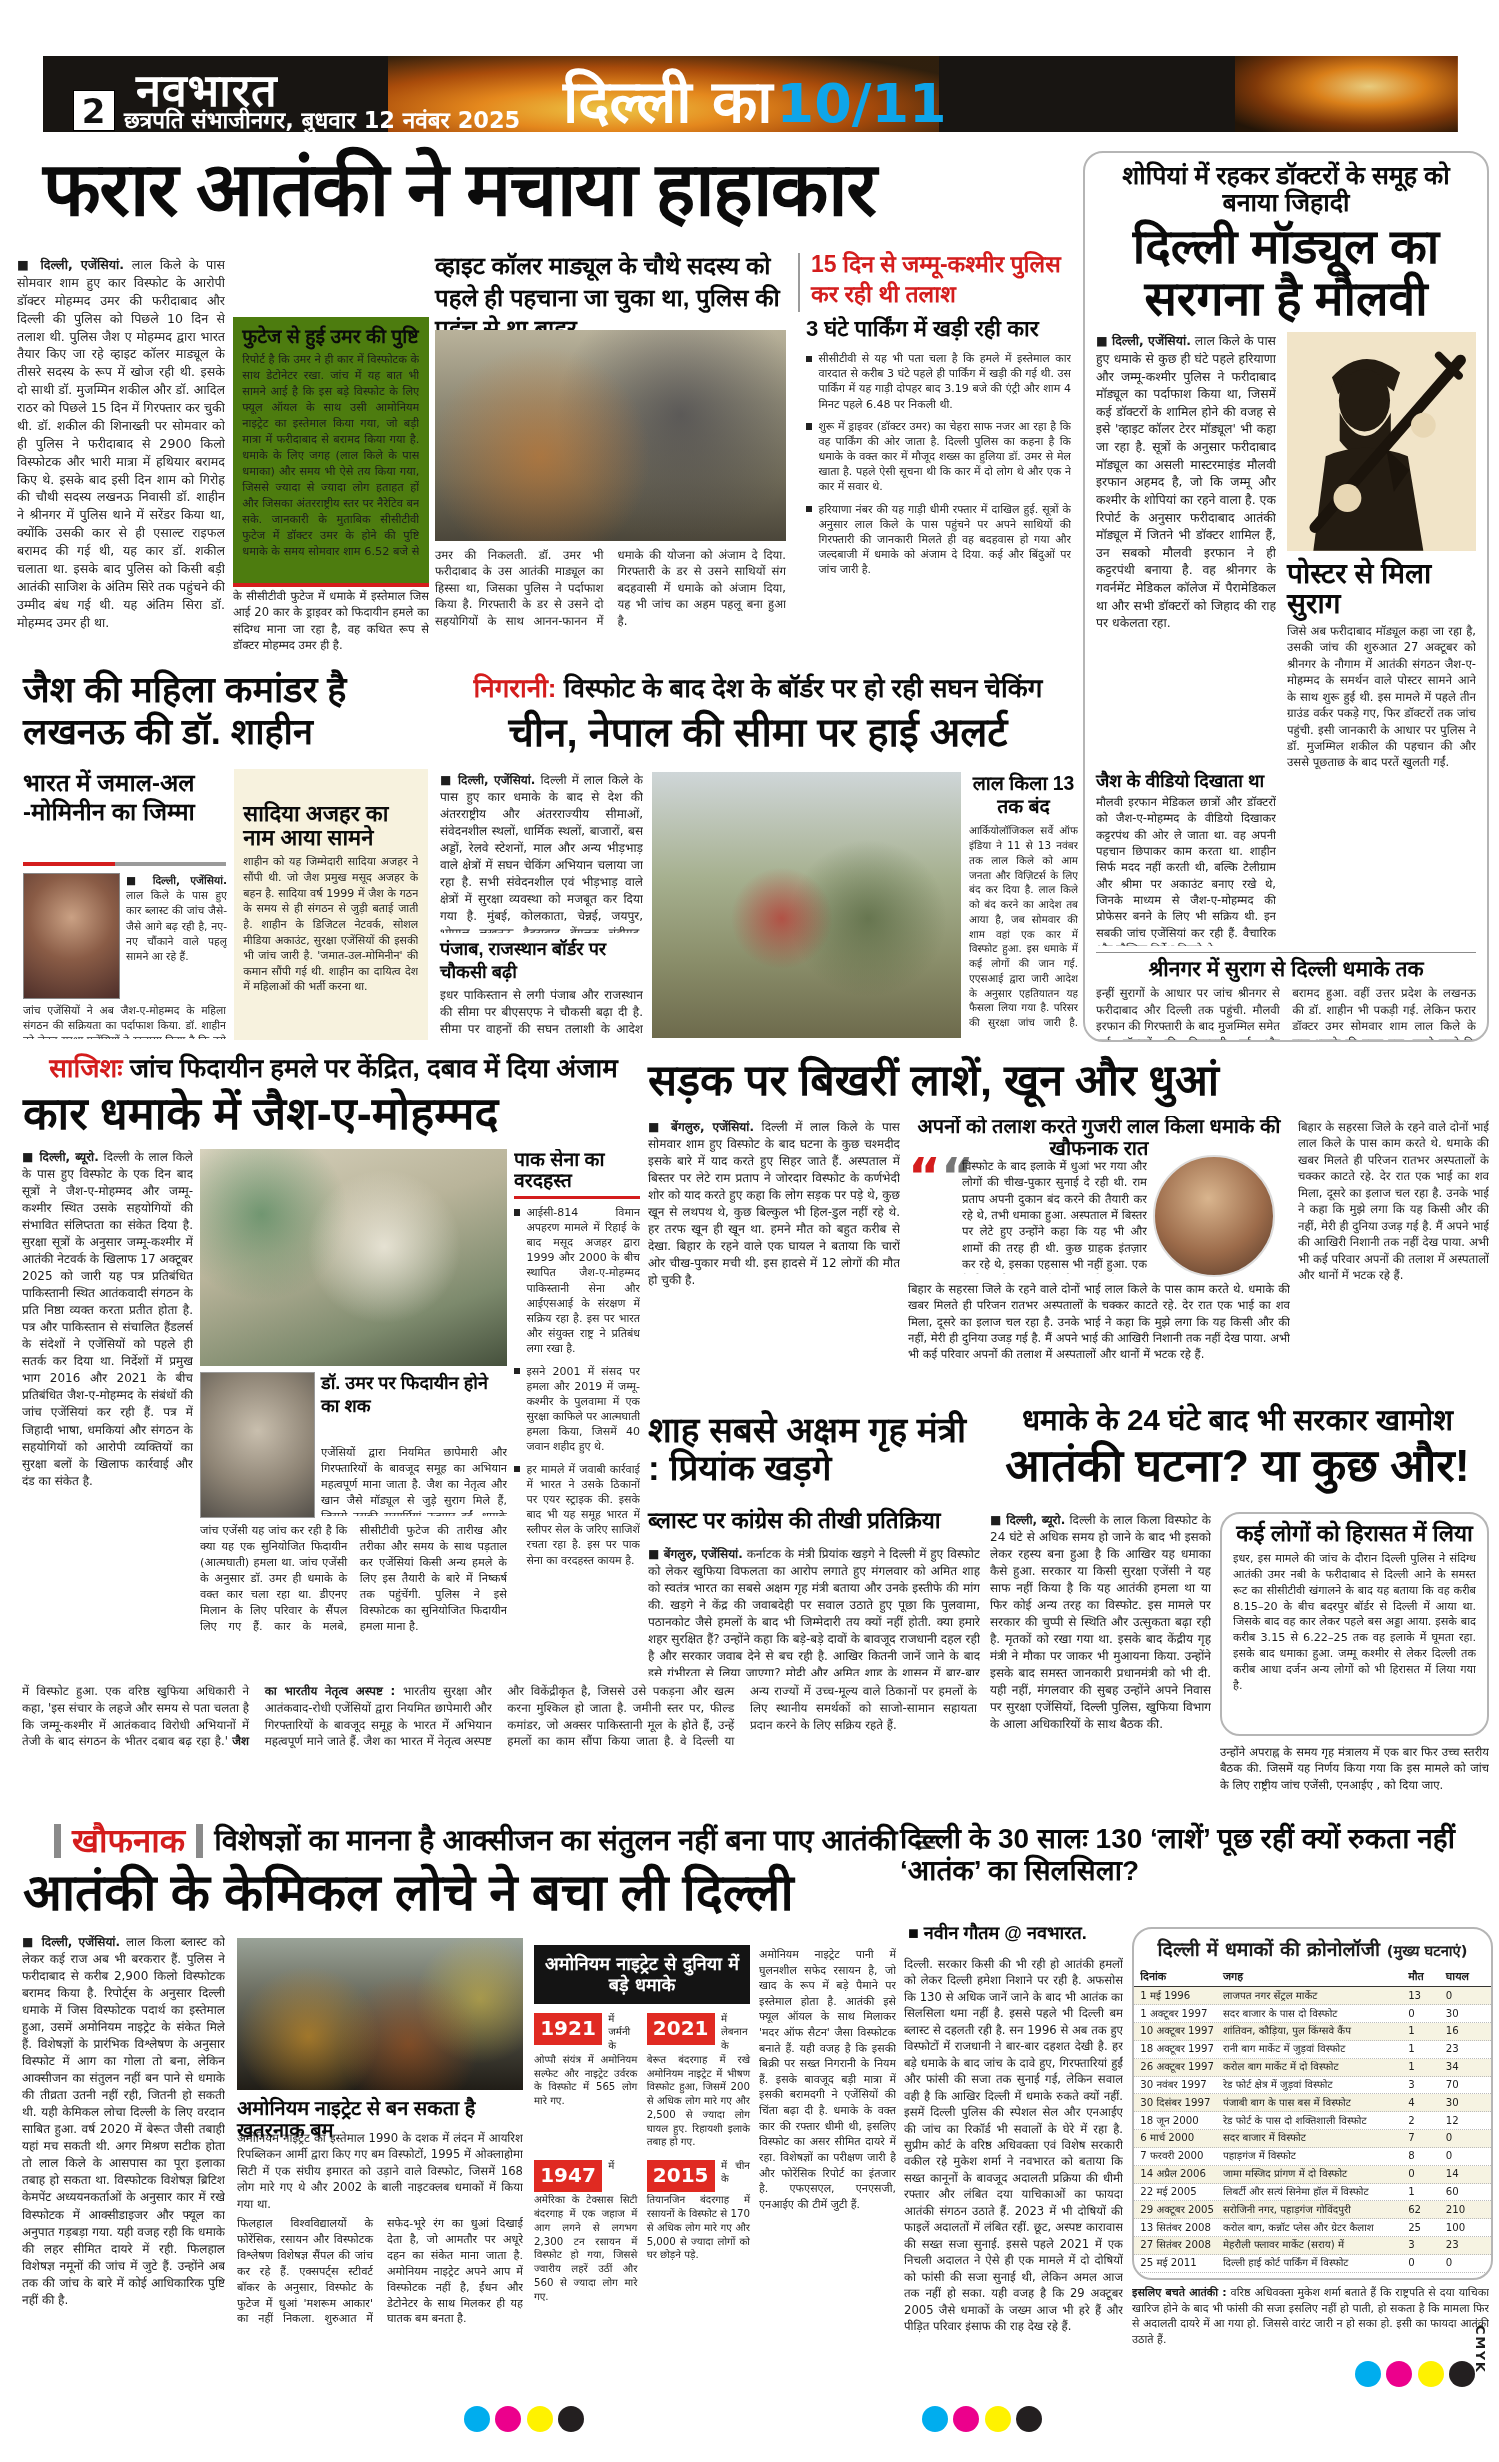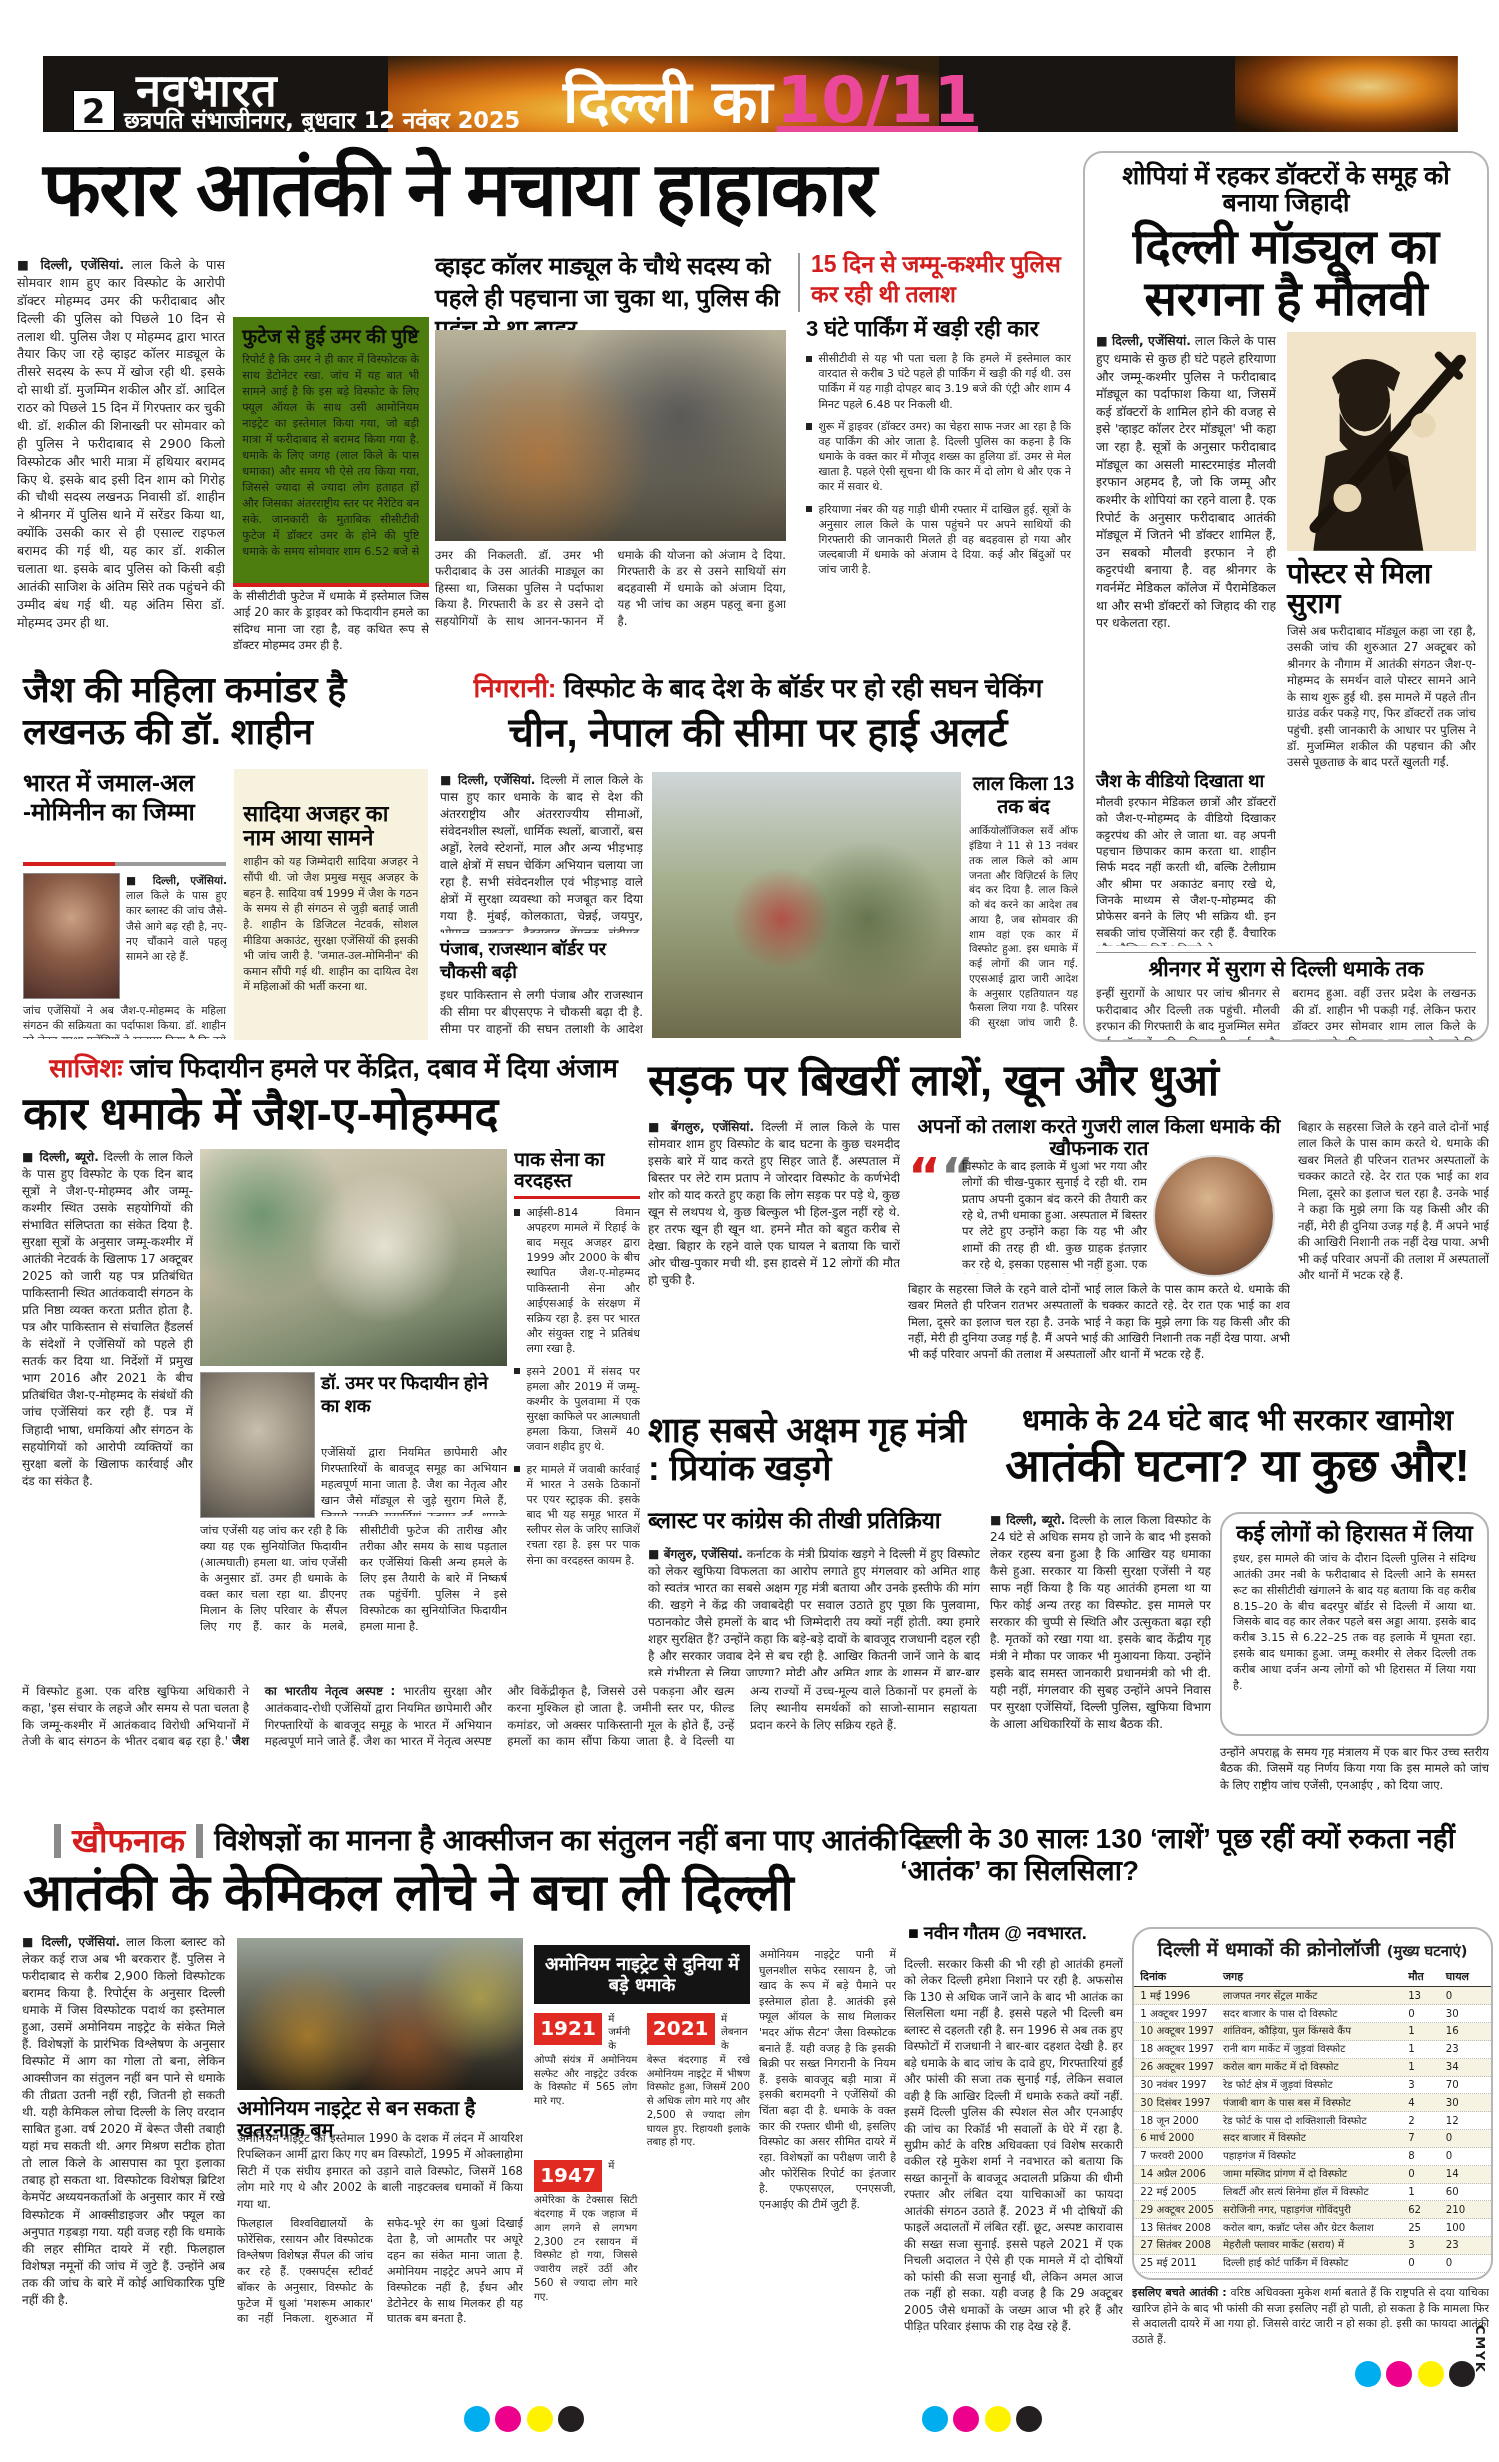--- a/index.html
+++ b/index.html
@@ -12,21 +12,21 @@
   .ctr{text-align:center;}
   .red{color:#d41d1d;}
   
   .banner{background:#181512;}
   .fire{background:radial-gradient(ellipse at 40% 70%,#ffd54a 0%,#f6921e 28%,#b5500a 55%,#31200d 85%);opacity:.92;}
   .fire2{background:radial-gradient(ellipse at 60% 40%,#ffe08a 0%,#ef8b1a 30%,#8a3c08 60%,#241507 90%);opacity:.9;}
   .logo{color:#fff;font-weight:800;font-size:45px;letter-spacing:0.8px;}
   .pgbox{background:#fff;color:#111;font-weight:800;font-size:34px;display:flex;align-items:center;justify-content:center;border:1.6px solid #000;}
   .edition{color:#fff;font-weight:700;font-size:22.5px;}
   .btitle-w{color:#fff;font-weight:800;font-size:59px;}
-  .btitle-o{color:#ec4899;font-weight:800;font-size:64px;text-decoration:underline;}
+  .btitle-o{color:#0ea5e9;font-weight:800;font-size:54px;}
   
   .greybox{background:#4d7c0f;border-bottom:4.7px solid #d41d1d;padding:9.3px 9.3px;}
   .beige{background:#f7f2de;padding:9.3px;}
   .rbox{border:2.3px solid #b5b5b5;border-radius:20px;}
   .vrule{width:1.6px;background:#9b9b9b;}
   .rule-mix{height:3.9px;background:linear-gradient(to right,#d41d1d 0 92px,#9a9a9a 92px 100%);}
   
   .photo{overflow:hidden;}
   .ph-scene{background:linear-gradient(180deg,#b9b29b 0%,#8f8a76 35%,#6f6a58 70%,#4b463a 100%);}
   .ph-scene:after{content:"";display:block;width:100%;height:100%;background:radial-gradient(circle at 30% 60%,rgba(210,120,40,.55),transparent 40%),radial-gradient(circle at 70% 40%,rgba(60,60,70,.6),transparent 45%);}
@@ -267,20 +267,24 @@
         <div class="yritem">
           <span class="yrchip">2021</span>
           <span>में लेबनान के बेरूत बंदरगाह में रखे अमोनियम नाइट्रेट में भीषण विस्फोट हुआ, जिसमें 200 से अधिक लोग मारे गए और 2,500 से ज्यादा लोग घायल हुए. रिहायशी इलाके तबाह हो गए.</span>
         </div>
 
         <div class="yritem">
           <span class="yrchip">1947</span>
           <span>में अमेरिका के टेक्सास सिटी बंदरगाह में एक जहाज में आग लगने से लगभग 2,300 टन रसायन में विस्फोट हो गया, जिससे ज्वारीय लहरें उठीं और 560 से ज्यादा लोग मारे गए.</span>
         </div>
 
+        <div class="yritem">
+          <span class="yrchip">2015</span>
+          <span>में चीन के तियानजिन बंदरगाह में रसायनों के विस्फोट से 170 से अधिक लोग मारे गए और 5,000 से ज्यादा लोगों को घर छोड़ने पड़े.</span>
+        </div>
       </div>
   </div>
   <div class="abs bt" style="left:759px;top:1947px;width:137px;height:446px;font-size:11px;">अमोनियम नाइट्रेट पानी में घुलनशील सफेद रसायन है, जो खाद के रूप में बड़े पैमाने पर इस्तेमाल होता है. आतंकी इसे फ्यूल ऑयल के साथ मिलाकर 'मदर ऑफ सैटन' जैसा विस्फोटक बनाते हैं. यही वजह है कि इसकी बिक्री पर सख्त निगरानी के नियम हैं. इसके बावजूद बड़ी मात्रा में इसकी बरामदगी ने एजेंसियों की चिंता बढ़ा दी है. धमाके के वक्त कार की रफ्तार धीमी थी, इसलिए विस्फोट का असर सीमित दायरे में रहा. विशेषज्ञों का परीक्षण जारी है और फोरेंसिक रिपोर्ट का इंतजार है. एफएसएल, एनएसजी, एनआईए की टीमें जुटी हैं.</div>
 
   <div class="abs hl" style="left:900px;top:1823px;width:588px;font-size:28px;line-height:1.15;">दिल्ली के 30 सालः 130 ‘लाशें’ पूछ रहीं क्यों रुकता नहीं ‘आतंक’ का सिलसिला?</div>
   <div class="abs hl" style="left:908px;top:1924px;width:311px;font-size:18px;font-weight:700;">■ नवीन गौतम  @ नवभारत.</div>
   <div class="abs bt" style="left:904px;top:1956px;width:219px;height:432px;font-size:11.6px;">दिल्ली. सरकार किसी की भी रही हो आतंकी हमलों को लेकर दिल्ली हमेशा निशाने पर रही है. अफसोस कि 130 से अधिक जानें जाने के बाद भी आतंक का सिलसिला थमा नहीं है. इससे पहले भी दिल्ली बम ब्लास्ट से दहलती रही है. सन 1996 से अब तक हुए विस्फोटों में राजधानी ने बार-बार दहशत देखी है. हर बड़े धमाके के बाद जांच के दावे हुए, गिरफ्तारियां हुईं और फांसी की सजा तक सुनाई गई, लेकिन सवाल वही है कि आखिर दिल्ली में धमाके रुकते क्यों नहीं. इसमें दिल्ली पुलिस की स्पेशल सेल और एनआईए की जांच का रिकॉर्ड भी सवालों के घेरे में रहा है. सुप्रीम कोर्ट के वरिष्ठ अधिवक्ता एवं विशेष सरकारी वकील रहे मुकेश शर्मा ने नवभारत को बताया कि सख्त कानूनों के बावजूद अदालती प्रक्रिया की धीमी रफ्तार और लंबित दया याचिकाओं का फायदा आतंकी संगठन उठाते हैं. 2023 में भी दोषियों की फाइलें अदालतों में लंबित रहीं. छूट, अस्पष्ट कारावास की सख्त सजा सुनाई. इससे पहले 2021 में एक निचली अदालत ने ऐसे ही एक मामले में दो दोषियों को फांसी की सजा सुनाई थी, लेकिन अमल आज तक नहीं हो सका. यही वजह है कि 29 अक्टूबर 2005 जैसे धमाकों के जख्म आज भी हरे हैं और पीड़ित परिवार इंसाफ की राह देख रहे हैं.</div>
 
   <div class="abs rbox" style="left:1132px;top:1927px;width:357px;height:349px;overflow:hidden;">
     <div class="t-title">

